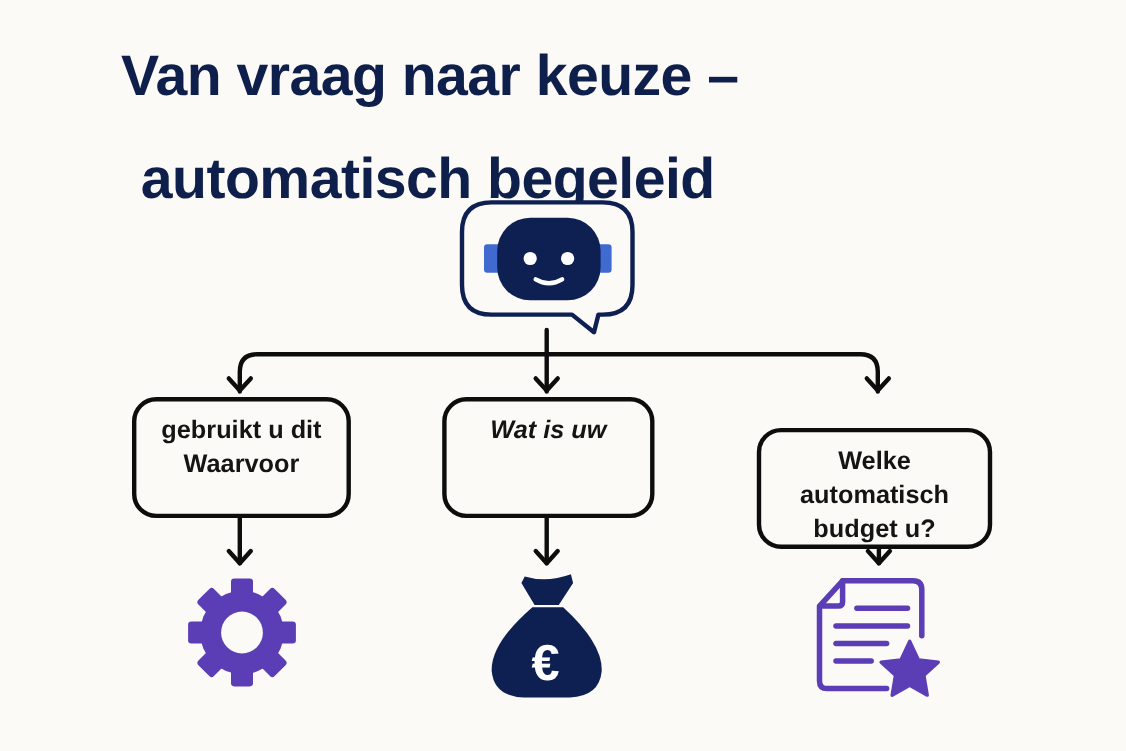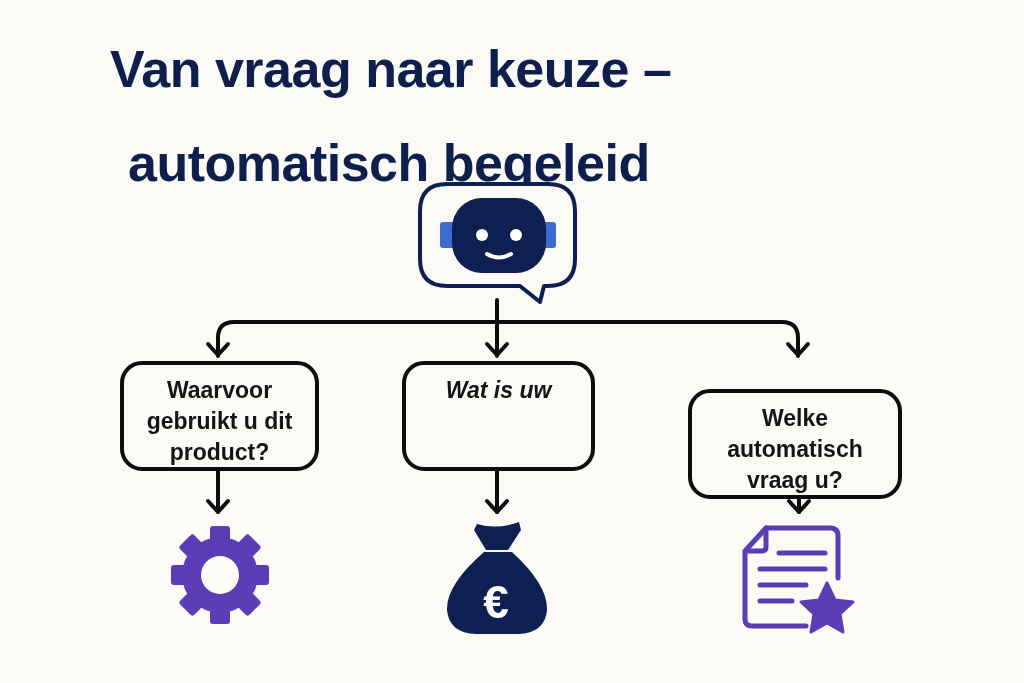--- a/index.html
+++ b/index.html
@@ -93,31 +93,30 @@
       <line x1="760" y1="569" x2="825" y2="569"></line>
       <line x1="760" y1="585" x2="806" y2="585"></line>
       <line x1="760" y1="601" x2="792" y2="601"></line>
     </g>
     <path d="M827 583 L835 600 L853 602 L840 614 L843 632 L827 623 L811 632 L814 614 L801 602 L819 600 Z" fill="#5b3db5" stroke="#5b3db5" stroke-width="3" stroke-linejoin="round"></path>
   </g>
 </svg>
 
 <div class="box" style="left:120px; top:361px; width:199px; height:110px;">
   <div>
+    <span>gebruikt u dit</span>
     <span>Waarvoor</span>
-    <span>gebruikt u dit</span>
-    <span>product?</span>
   </div>
 </div>
 
 <div class="box" style="left:402px; top:361px; width:193px; height:110px;font-style:italic;">
   <div>
     <span>Wat is uw</span>
   </div>
 </div>
 
 <div class="box" style="left:688px; top:361px; width:214px; height:110px;margin-top:28px;">
   <div>
     <span>Welke</span>
     <span>automatisch</span>
-    <span>vraag u?</span>
+    <span>budget u?</span>
   </div>
 </div>
 
 </body></html>

